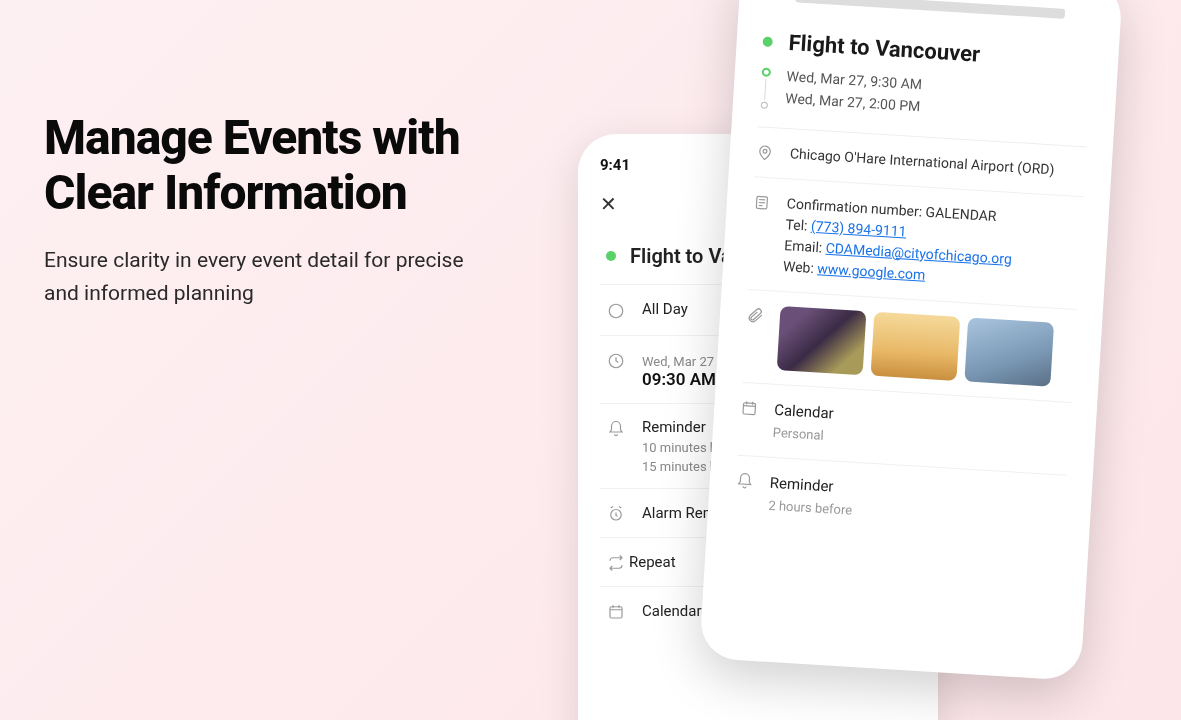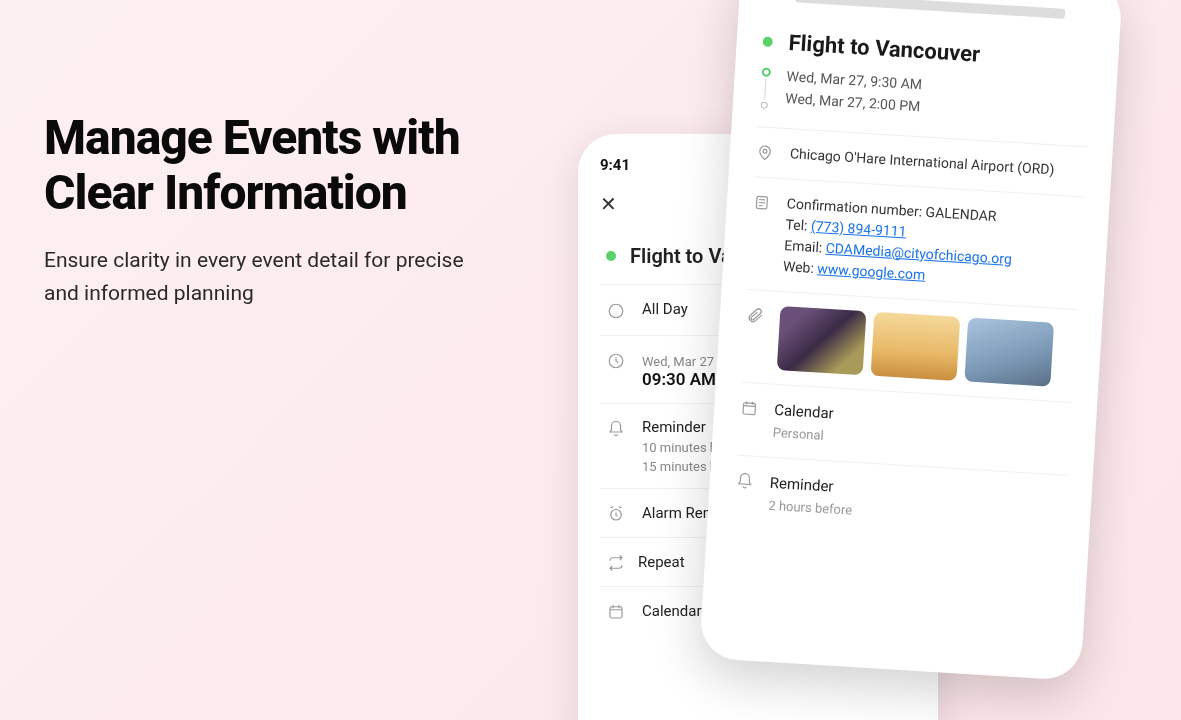--- a/index.html
+++ b/index.html
@@ -145,21 +145,21 @@
           <circle cx="12" cy="13" r="7"></circle>
           <path d="M12 10v4l2 1M5 4l3-2M19 4l-3-2"></path>
         </svg>
     </span>
     <div class="row-body">
       <span class="row-label">Alarm Reminder</span>
     </div>
   </div>
 
   <div class="row row-repeat">
-    <div style="display:flex;gap:12px;align-items:center;">
+    <div style="display:flex;gap:3px;align-items:center;">
       <span class="row-icon">
         <svg viewBox="0 0 24 24">
             <path d="M17 2l3 3-3 3M20 5H8a4 4 0 0 0-4 4M7 22l-3-3 3-3M4 19h12a4 4 0 0 0 4-4"></path>
           </svg>
       </span>
       <span class="row-label">Repeat</span>
     </div>
     <div class="row-right">
       <span>None</span>
       <span class="chevron">›</span>

